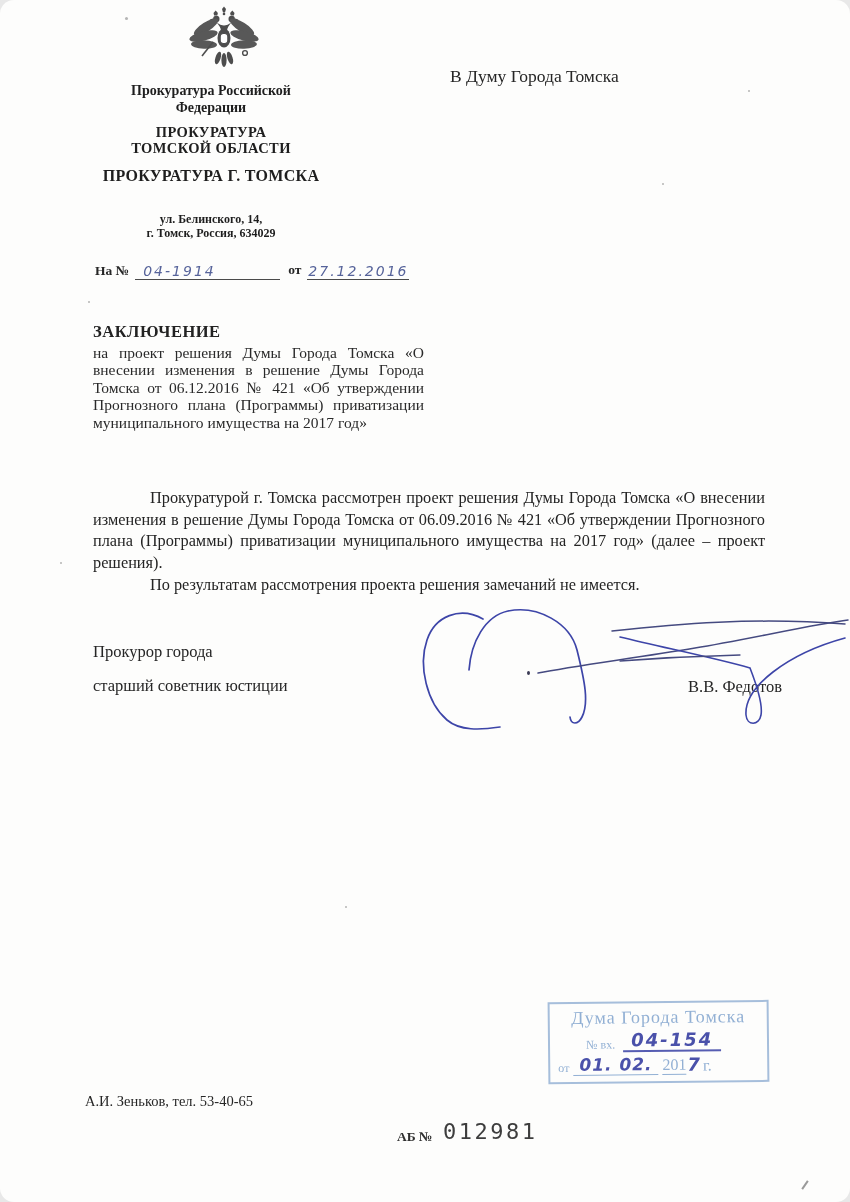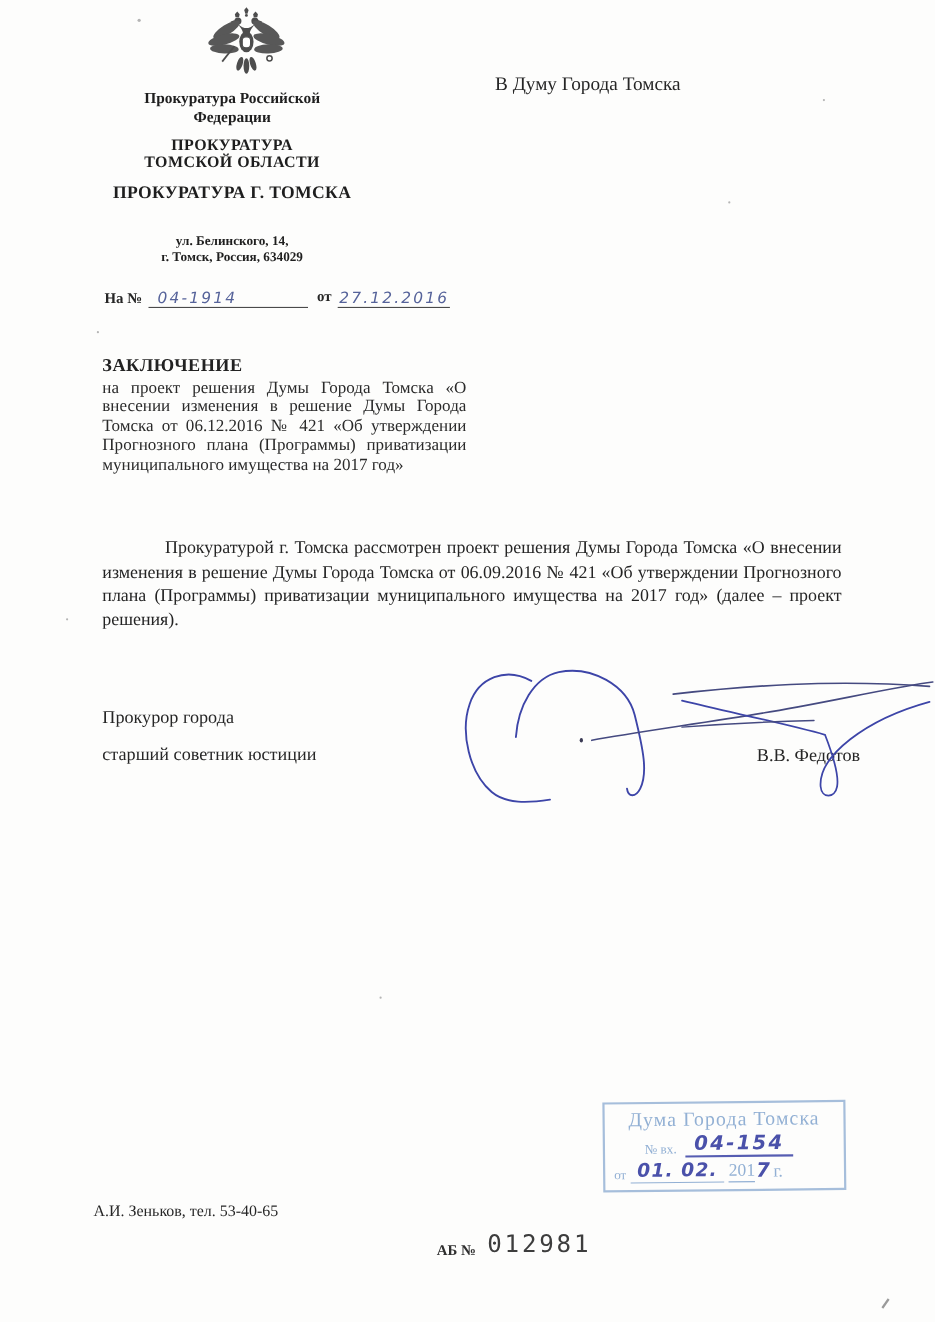--- a/index.html
+++ b/index.html
@@ -4,20 +4,21 @@
 <style>
   html,body{margin:0;padding:0;background:#e8e8e8;}
   #page{
     position:relative;
     width:850px;height:1202px;
     margin:0 auto;
     background:#fdfdfc;
     overflow:hidden;
     font-family:"Liberation Serif", serif;
     color:#262626;
+    border-radius:14px;
   }
   
   .eagle{position:absolute;left:189px;top:6px;width:70px;height:64px;}
   .letterhead{
     position:absolute;left:95px;top:82px;width:232px;
     text-align:center;font-weight:bold;color:#1e1e1e;
   }
   .lh-org1{font-size:14px;line-height:17px;}
   .lh-org2{font-size:14px;line-height:17px;margin-bottom:8px;}
   .lh-obl{font-size:14.5px;line-height:16px;letter-spacing:.4px;}
@@ -158,20 +159,21 @@
 
   <div class="recipient">В Думу Города Томска</div>
 
   <div class="conclusion">
     <h1>ЗАКЛЮЧЕНИЕ</h1>
     <p class="subject">на проект решения Думы Города Томска «О внесении изменения в решение Думы Города Томска от 06.12.2016 № 421 «Об утверждении Прогнозного плана (Программы) приватизации муниципального имущества на 2017 год»</p>
   </div>
 
   <div class="bodytext">
     <p>Прокуратурой г. Томска рассмотрен проект решения Думы Города Томска «О внесении изменения в решение Думы Города Томска от 06.09.2016 № 421 «Об утверждении Прогнозного плана (Программы) приватизации муниципального имущества на 2017 год» (далее – проект решения).</p>
+    <p>По результатам рассмотрения проекта решения замечаний не имеется.</p>
   </div>
 
   <div class="pos1">Прокурор города</div>
   <div class="pos2">старший советник юстиции</div>
   <div class="signame">В.В. Федотов</div>
 
   <svg class="sig-svg" width="450" height="165" viewBox="0 0 450 165" aria-hidden="true">
     <g fill="none" stroke-linecap="round">
       <path stroke="#3d45a8" stroke-width="1.7" d="M78,21 C55,8 30,18 22,42 C13,68 22,105 42,122 C55,133 75,132 95,129"></path>
       <path stroke="#3d45a8" stroke-width="1.7" d="M64,72 C66,44 80,18 103,13 C133,7 165,25 172,52 C180,84 184,105 177,119 C173,127 166,127 165,119"></path>

